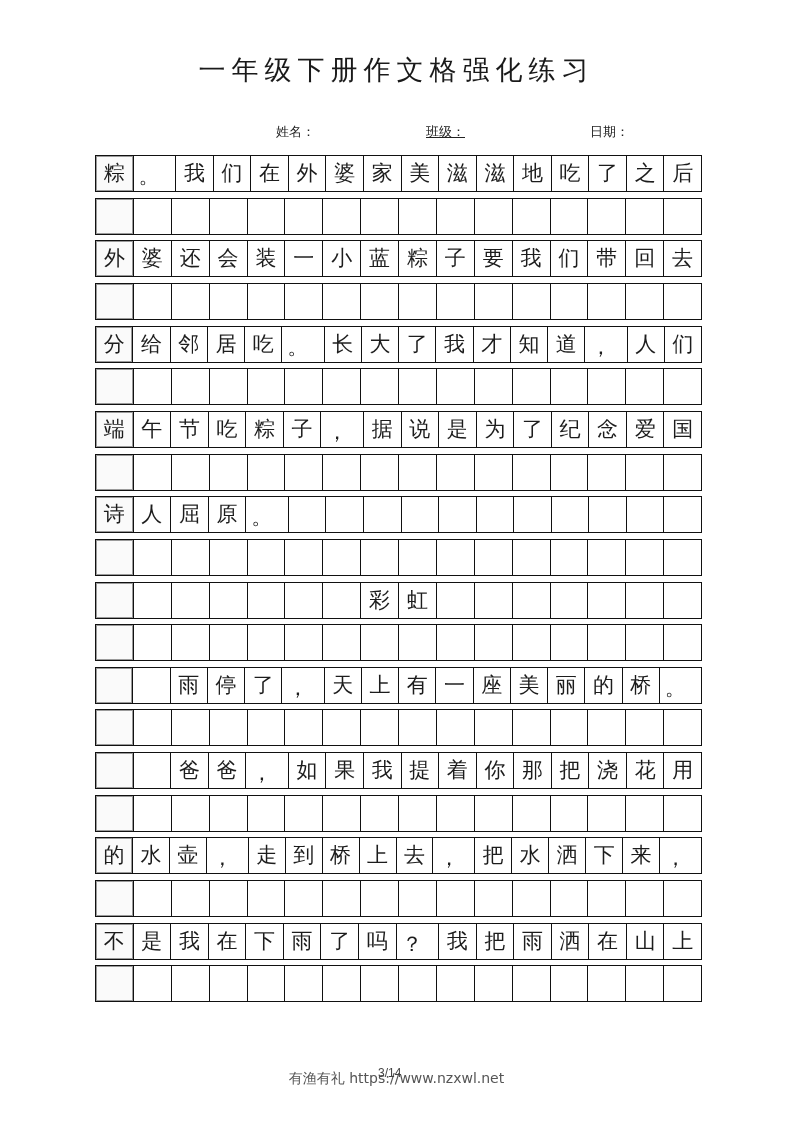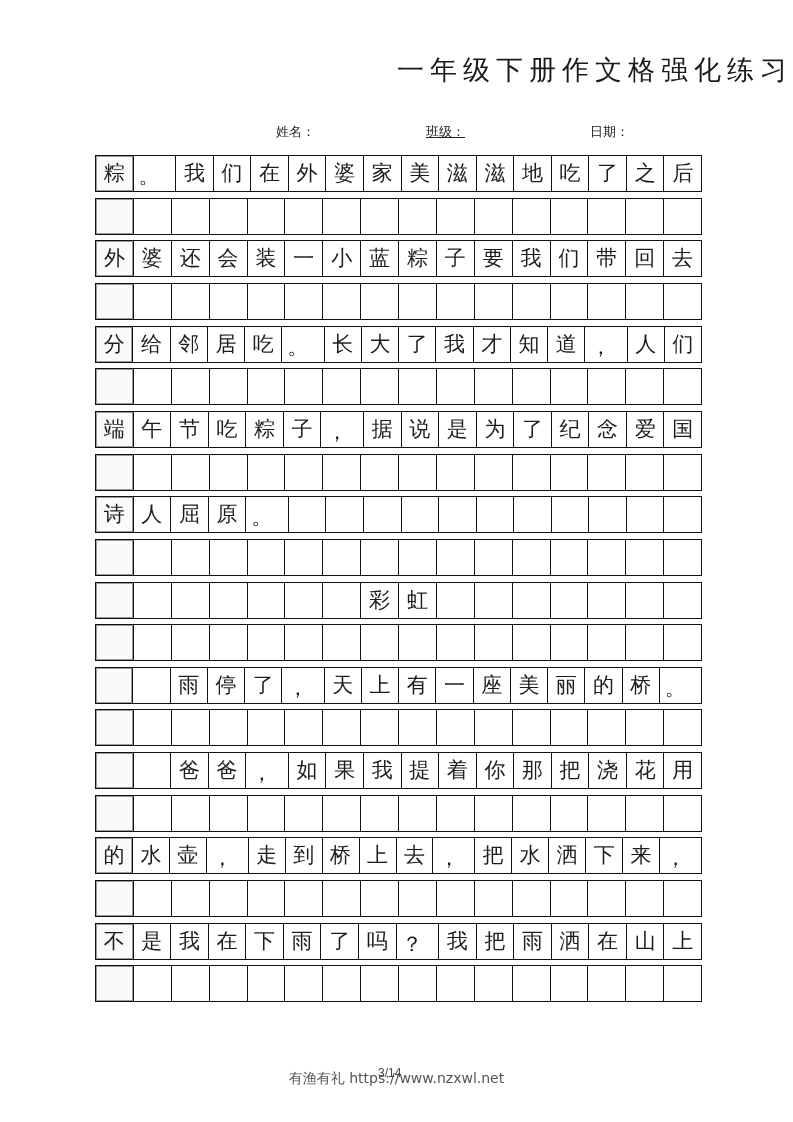--- a/index.html
+++ b/index.html
@@ -13,21 +13,21 @@
       position: relative;
       overflow: hidden;
       font-family: "DejaVu Sans", sans-serif;
       color: #111;
     }
     .title {
       position: absolute;
       left: 0;
       top: 52px;
       width: 793px;
-      text-align: right;
+      text-align: center;
       font-family: "DejaVu Serif", serif;
       font-size: 27px;
       letter-spacing: 6px;
       color: #1a1a1a;
     }
     .meta-label {
       position: absolute;
       top: 123px;
       font-size: 13px;
       color: #222;

